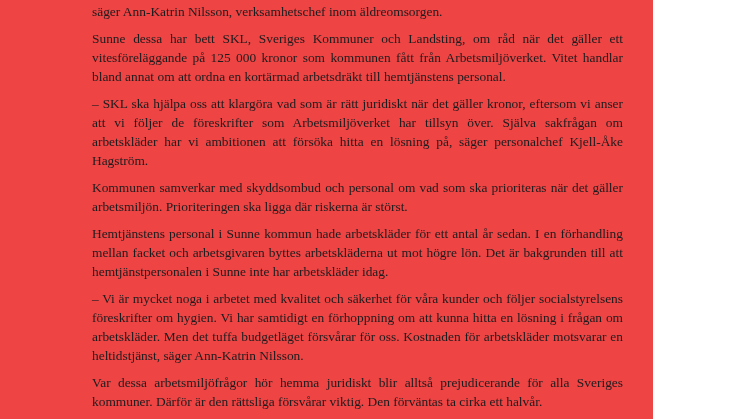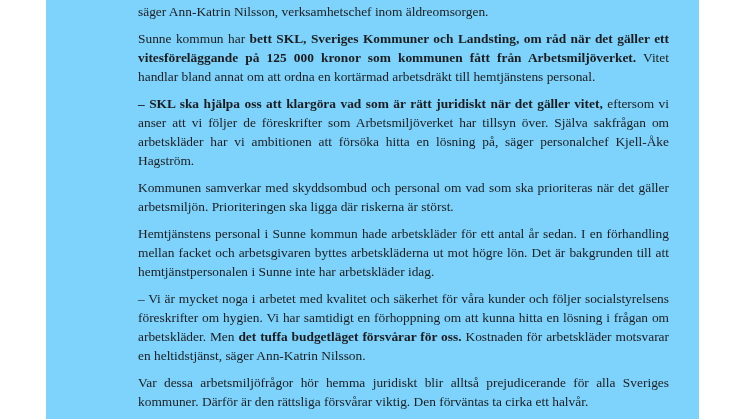--- a/index.html
+++ b/index.html
@@ -7,49 +7,48 @@
     padding: 0;
     width: 746px;
     height: 419px;
     overflow: hidden;
     background: #ffffff;
   }
   .page {
     position: relative;
     width: 653px;
     height: 419px;
-    background: #7dd3fc;
+    background: #ef4444;
     overflow: hidden;
-    margin-left: 46px;
   }
   .doc-body {
     position: absolute;
     left: 92px;
     top: 2px;
     width: 531px;
     font-family: "Liberation Serif", "DejaVu Serif", serif;
     font-size: 13.4px;
     line-height: 19px;
     color: #1c1c1e;
     text-align: justify;
   }
   .para {
     margin: 0 0 8px 0;
     padding: 0;
   }
   .b {
-    font-weight: bold;
+    font-weight: normal;
   }
 </style>
 </head>
 <body style="background: rgb(255, 255, 255);">
 
 <div class="page">
   <div class="doc-body" style="color: rgb(28, 28, 30);">
       <p class="para"><span>säger Ann-Katrin Nilsson, verksamhetschef inom äldreomsorgen.</span></p>
-      <p class="para"><span>Sunne kommun har </span><span class="b">bett SKL, Sveriges Kommuner och Landsting, om råd när det gäller ett vitesföreläggande på 125 000 kronor som kommunen fått från Arbetsmiljöverket.</span><span> Vitet handlar bland annat om att ordna en kortärmad arbetsdräkt till hemtjänstens personal.</span></p>
-      <p class="para"><span class="b">– SKL ska hjälpa oss att klargöra vad som är rätt juridiskt när det gäller vitet,</span><span> eftersom vi anser att vi följer de föreskrifter som Arbetsmiljöverket har tillsyn över. Själva sakfrågan om arbetskläder har vi ambitionen att försöka hitta en lösning på, säger personalchef Kjell-Åke Hagström.</span></p>
+      <p class="para"><span>Sunne dessa har </span><span class="b">bett SKL, Sveriges Kommuner och Landsting, om råd när det gäller ett vitesföreläggande på 125 000 kronor som kommunen fått från Arbetsmiljöverket.</span><span> Vitet handlar bland annat om att ordna en kortärmad arbetsdräkt till hemtjänstens personal.</span></p>
+      <p class="para"><span class="b">– SKL ska hjälpa oss att klargöra vad som är rätt juridiskt när det gäller kronor,</span><span> eftersom vi anser att vi följer de föreskrifter som Arbetsmiljöverket har tillsyn över. Själva sakfrågan om arbetskläder har vi ambitionen att försöka hitta en lösning på, säger personalchef Kjell-Åke Hagström.</span></p>
       <p class="para"><span>Kommunen samverkar med skyddsombud och personal om vad som ska prioriteras när det gäller arbetsmiljön. Prioriteringen ska ligga där riskerna är störst.</span></p>
       <p class="para"><span>Hemtjänstens personal i Sunne kommun hade arbetskläder för ett antal år sedan. I en förhandling mellan facket och arbetsgivaren byttes arbetskläderna ut mot högre lön. Det är bakgrunden till att hemtjänstpersonalen i Sunne inte har arbetskläder idag.</span></p>
       <p class="para"><span>– Vi är mycket noga i arbetet med kvalitet och säkerhet för våra kunder och följer socialstyrelsens föreskrifter om hygien. Vi har samtidigt en förhoppning om att kunna hitta en lösning i frågan om arbetskläder. Men </span><span class="b">det tuffa budgetläget försvårar för oss.</span><span> Kostnaden för arbetskläder motsvarar en heltidstjänst, säger Ann-Katrin Nilsson.</span></p>
       <p class="para"><span>Var dessa arbetsmiljöfrågor hör hemma juridiskt blir alltså prejudicerande för alla Sveriges kommuner. Därför är den rättsliga försvårar viktig. Den förväntas ta cirka ett halvår.</span></p>
     </div>
 </div>
 
 </body></html>

